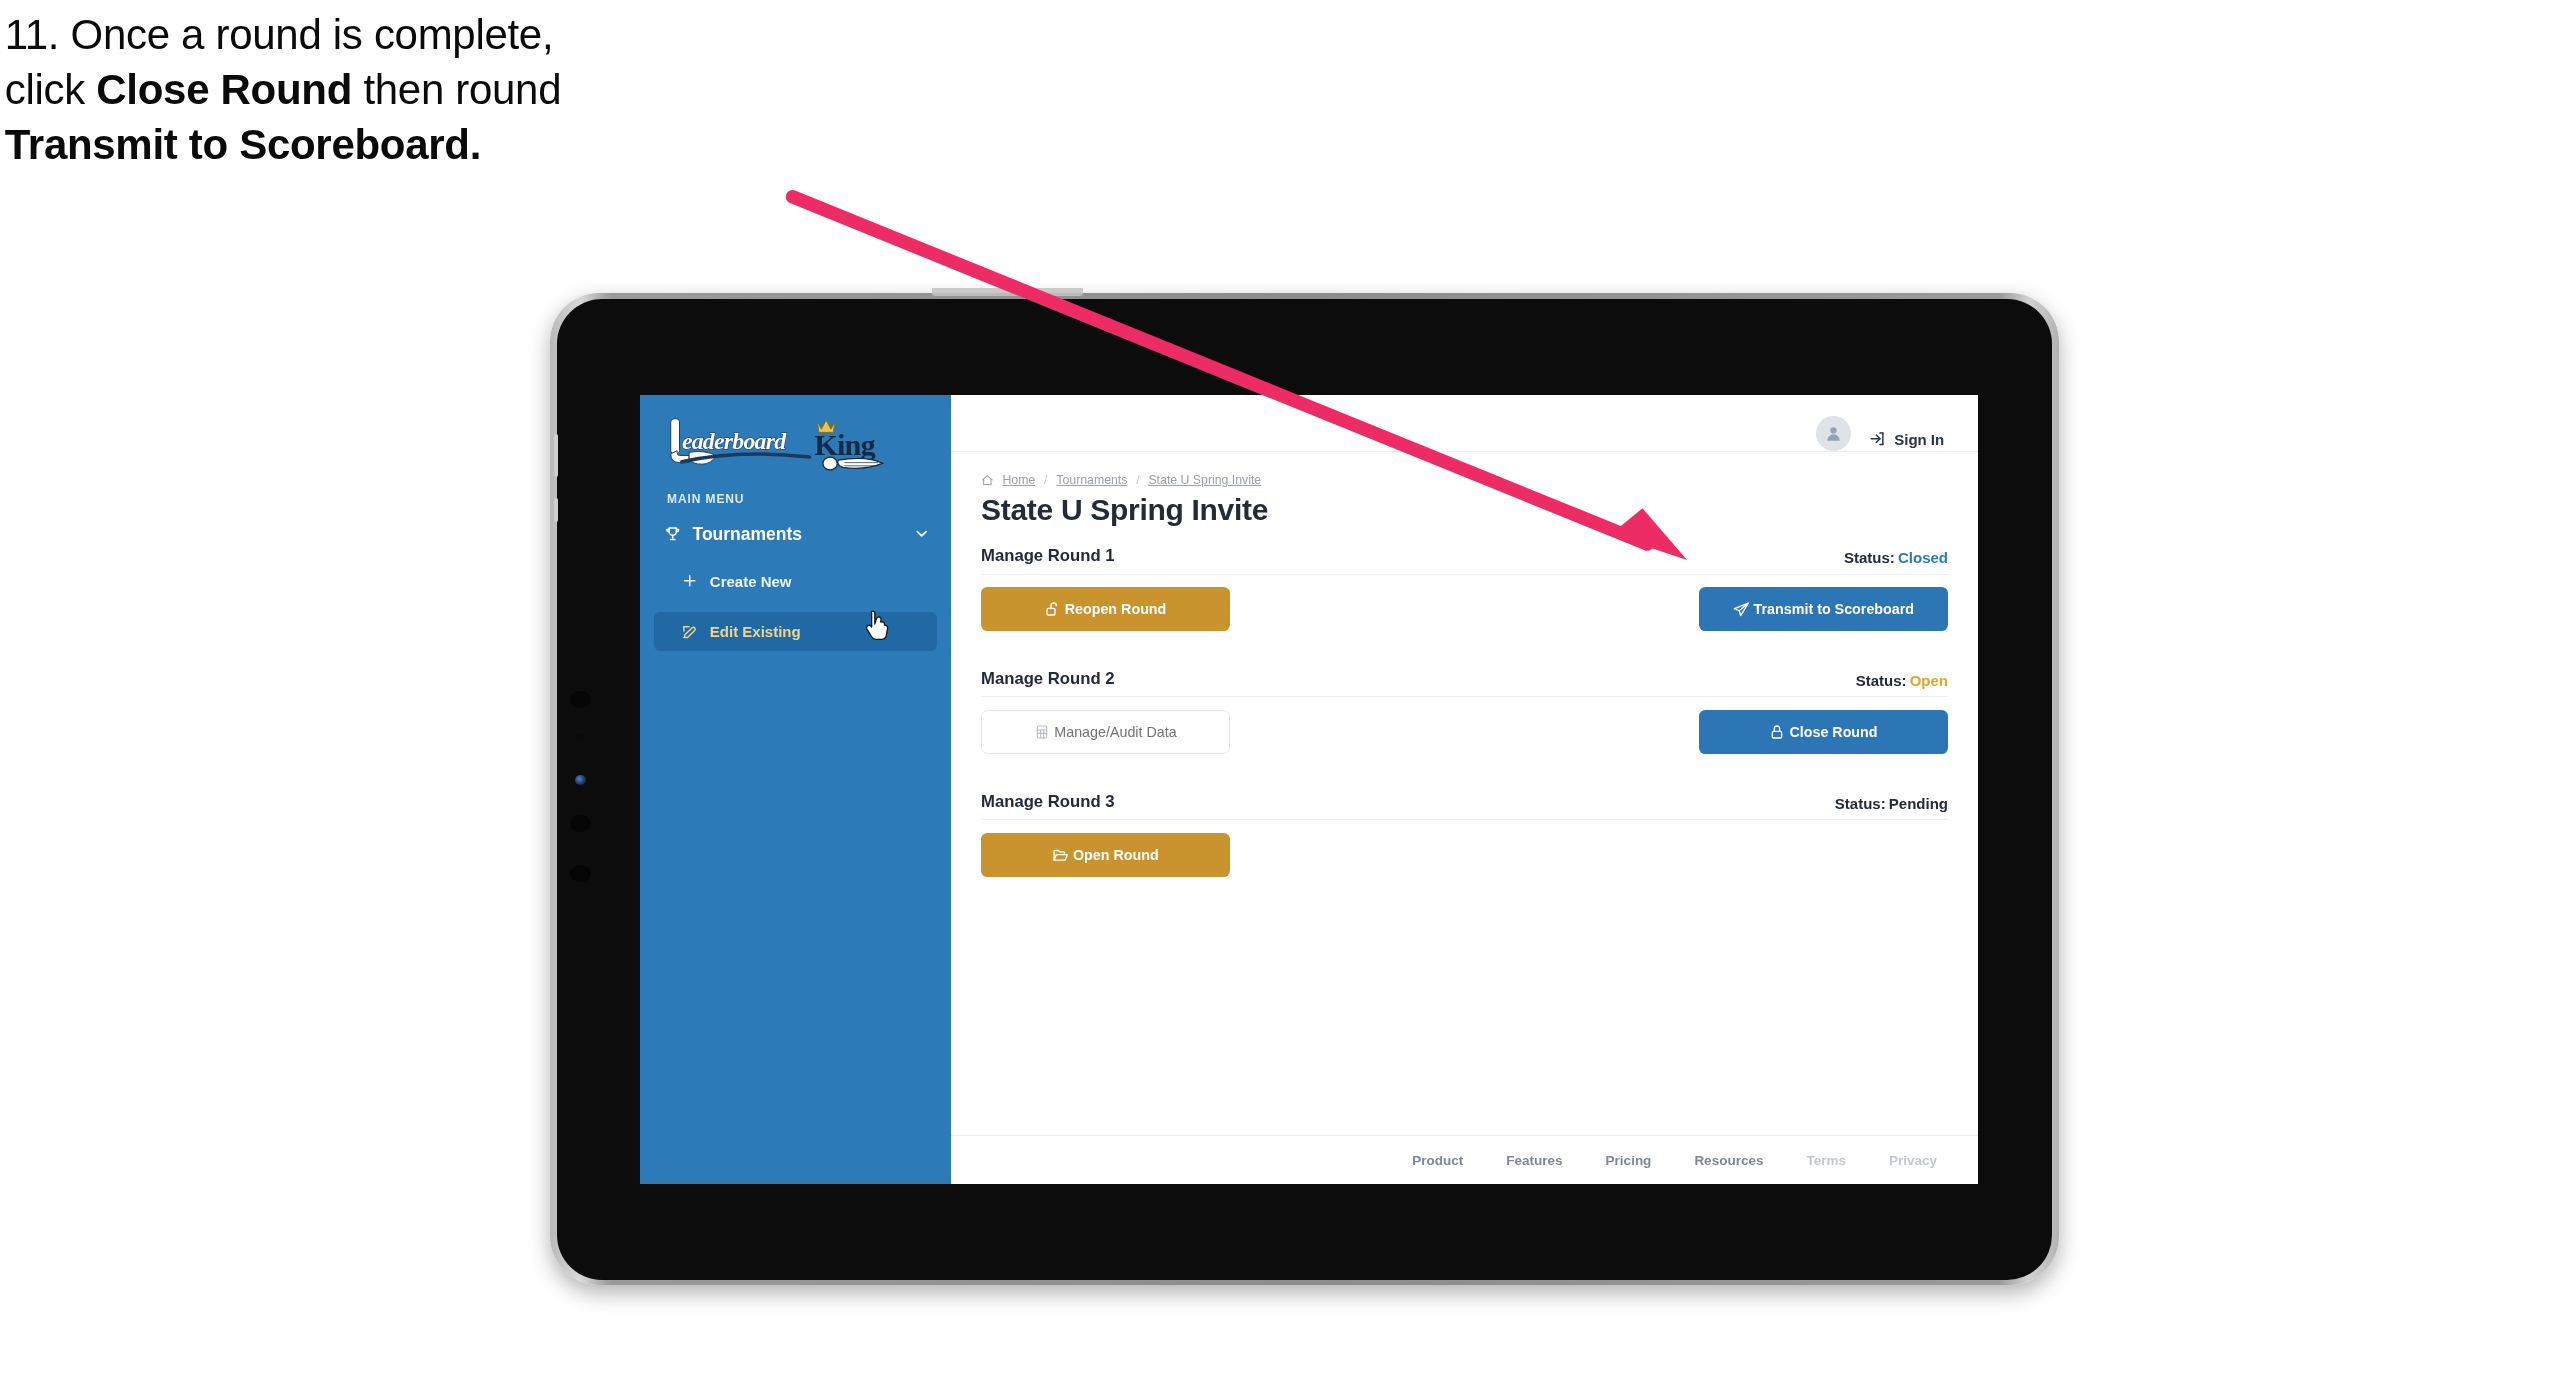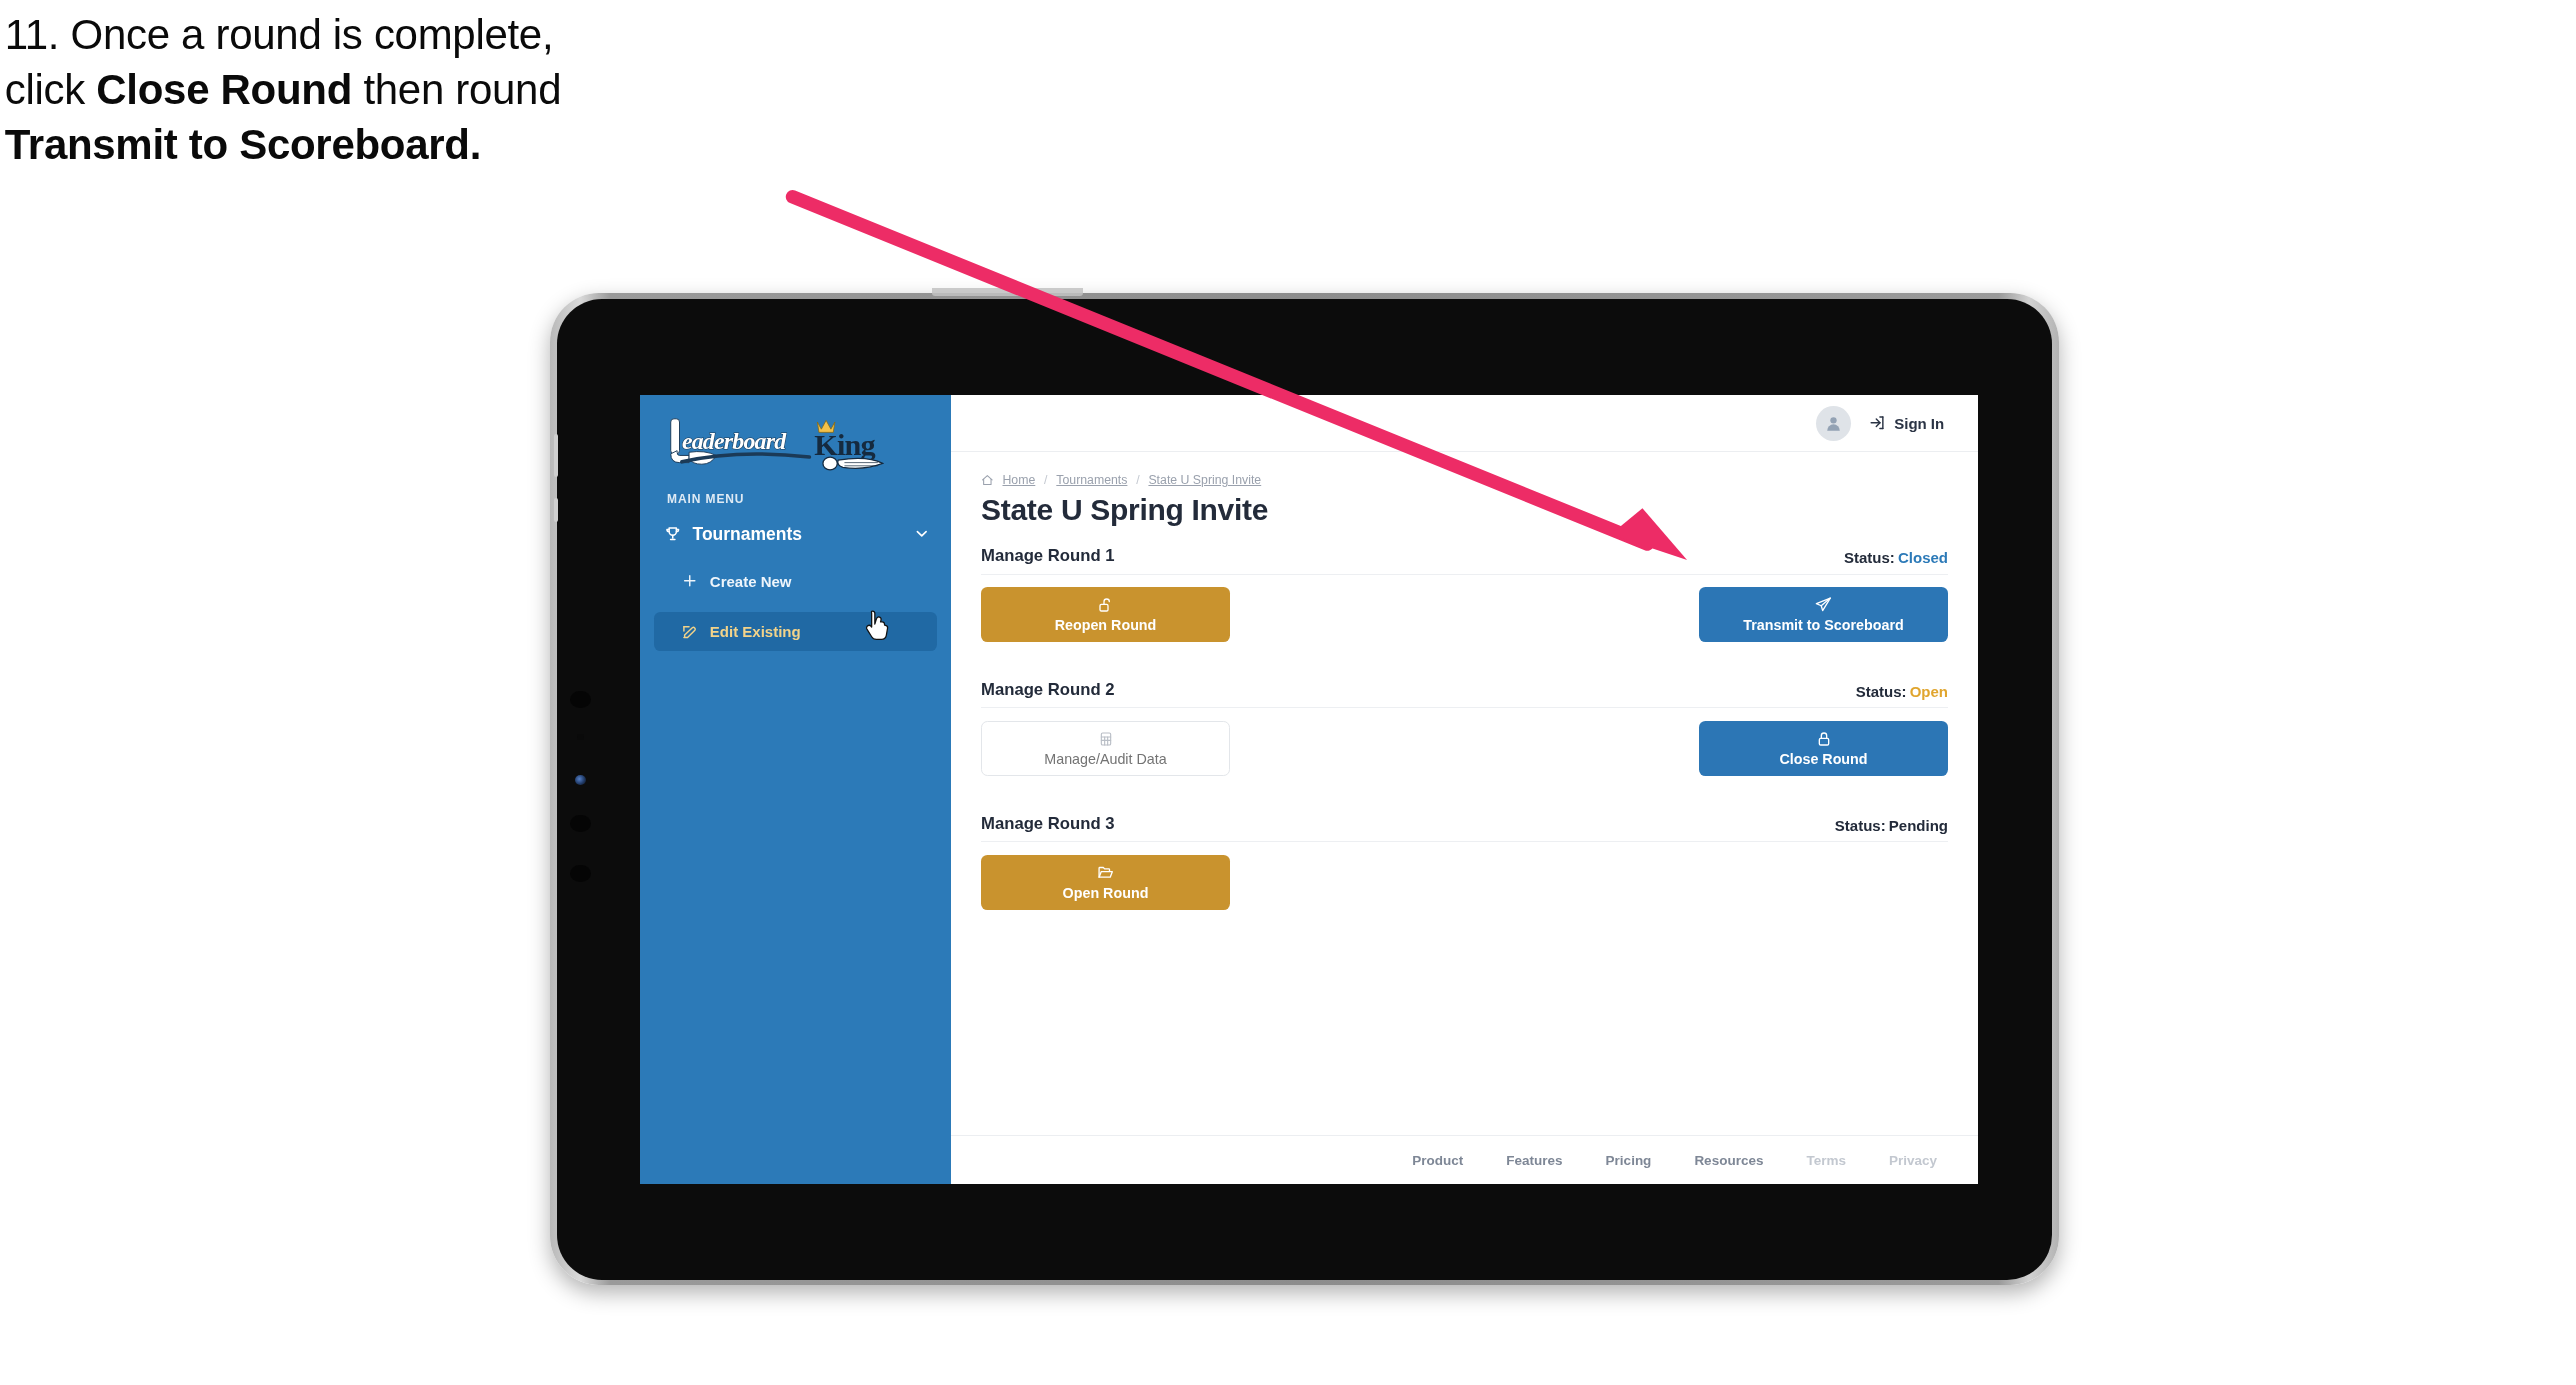--- a/index.html
+++ b/index.html
@@ -144,21 +144,21 @@
   
   .main {
     flex: 1;
     display: flex; flex-direction: column;
     background: #ffffff;
     min-width: 0;
     position: relative;
   }
   .topbar {
     height: 57px;
-    display: flex; align-items: center; justify-content: flex-end;
+    display: flex; align-items: flex-end; justify-content: flex-end;
     padding-right: 29px;
     gap: 12.7px;
     border-bottom: 0.8px solid #eceef1;
   }
   .avatar {
     width: 35px; height: 35px; border-radius: 50%;
     background: #dfe3e8;
     display: flex; align-items: center; justify-content: center;
     cursor: pointer;
   }
@@ -200,28 +200,27 @@
   .st-pending{ color: #232b3a; }
 
   .round-actions {
     display: flex; align-items: center; justify-content: space-between;
     margin-top: 12.7px;
     min-height: 40px;
   }
   .btn {
     display: inline-flex; align-items: center; justify-content: center;
     gap: 4px;
-    height: 55px;
+    height: 44px;
     padding: 0 21px;
     border-radius: 6.4px;
     font-size: 14.3px; font-weight: 700;
     border: none;
     cursor: pointer;
     font-family: "Liberation Sans", sans-serif;
-    flex-direction: column;
   }
   .btn svg { flex: none; }
   .btn-gold { background: #c9932e; color: #fff; min-width: 249px; }
   .btn-blue { background: #2c76b5; color: #fff; min-width: 249px; }
   .btn-ghost {
     background: #fff; color: #737373;
     border: 0.8px solid #e3e6ea; min-width: 249px; font-weight: 400;
   }
   .spacer-btn { min-width: 249px; height: 40px; }
 

